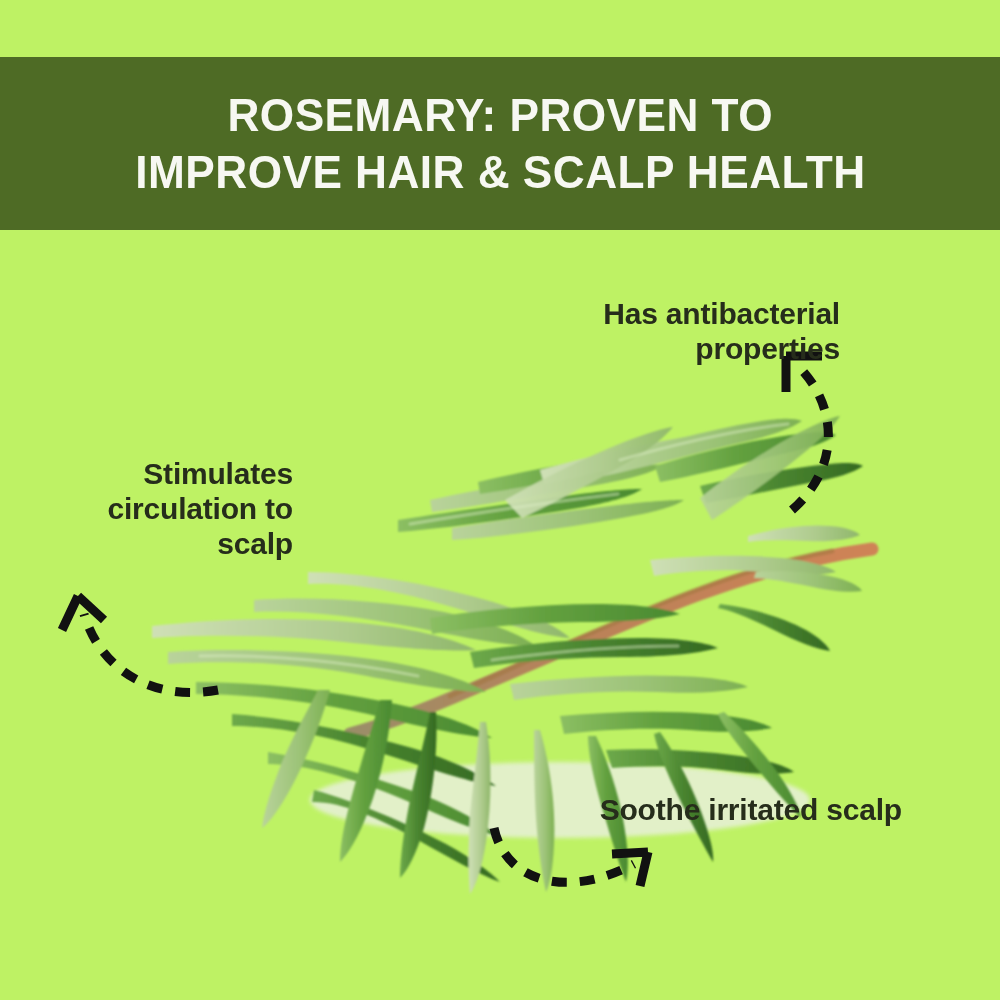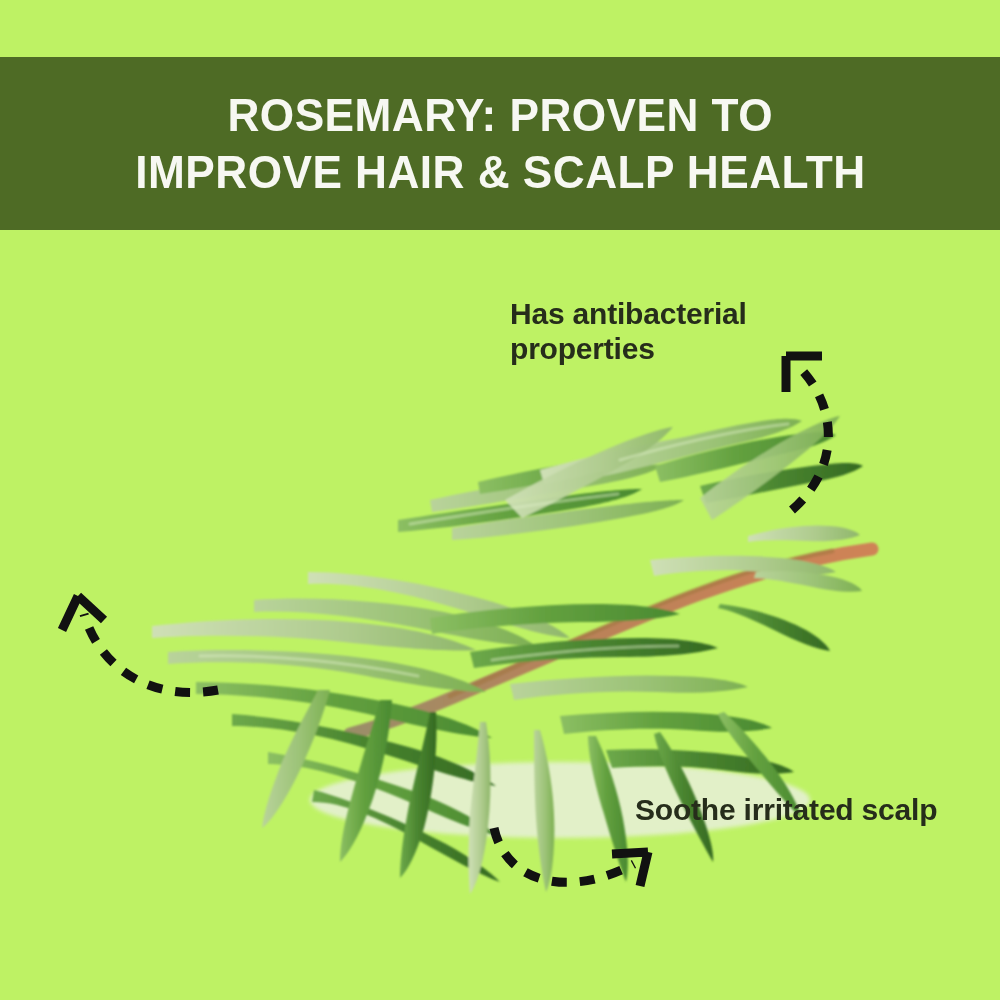--- a/index.html
+++ b/index.html
@@ -30,26 +30,26 @@
     transform:scaleX(0.94);
   }
 
   
   .label{
     position:absolute;
     color:#262d1b;
     font-weight:bold;
     font-size:30px;
     line-height:1.17;
-    text-align:left;
+    text-align:right;
     letter-spacing:-0.2px;
   }
   #label-antibacterial{ left:510px; top:296px; width:330px; }
   #label-circulation  { left:48px;  top:456px; width:245px; }
-  #label-soothe       { left:592px; top:792px; width:310px;margin-left:43px; }
+  #label-soothe       { left:592px; top:792px; width:310px; }
 
   
   .arrow-layer{position:absolute;left:0;top:0;width:1000px;height:1000px;pointer-events:none;}
 
   
   .sprig{position:absolute;left:0;top:0;width:1000px;height:1000px;}
 </style>
 </head>
 <body>
 
@@ -212,16 +212,17 @@
     </g>
 
     <g>
       <path d="M494 828 C 506 884, 570 898, 634 864" fill="none" stroke="#111111" stroke-width="9" stroke-dasharray="15 13" stroke-linecap="butt"></path>
       <path d="M648 852 L 612 854 M648 852 L 640 886" fill="none" stroke="#111111" stroke-width="9" stroke-linecap="butt"></path>
     </g>
   </svg>
 
   <div class="label" id="label-antibacterial">Has antibacterial properties</div>
 
+  <div class="label" id="label-circulation">Stimulates circulation to scalp</div>
 
   <div class="label" id="label-soothe">Soothe irritated scalp</div>
 
 </div>
 
 </body></html>

